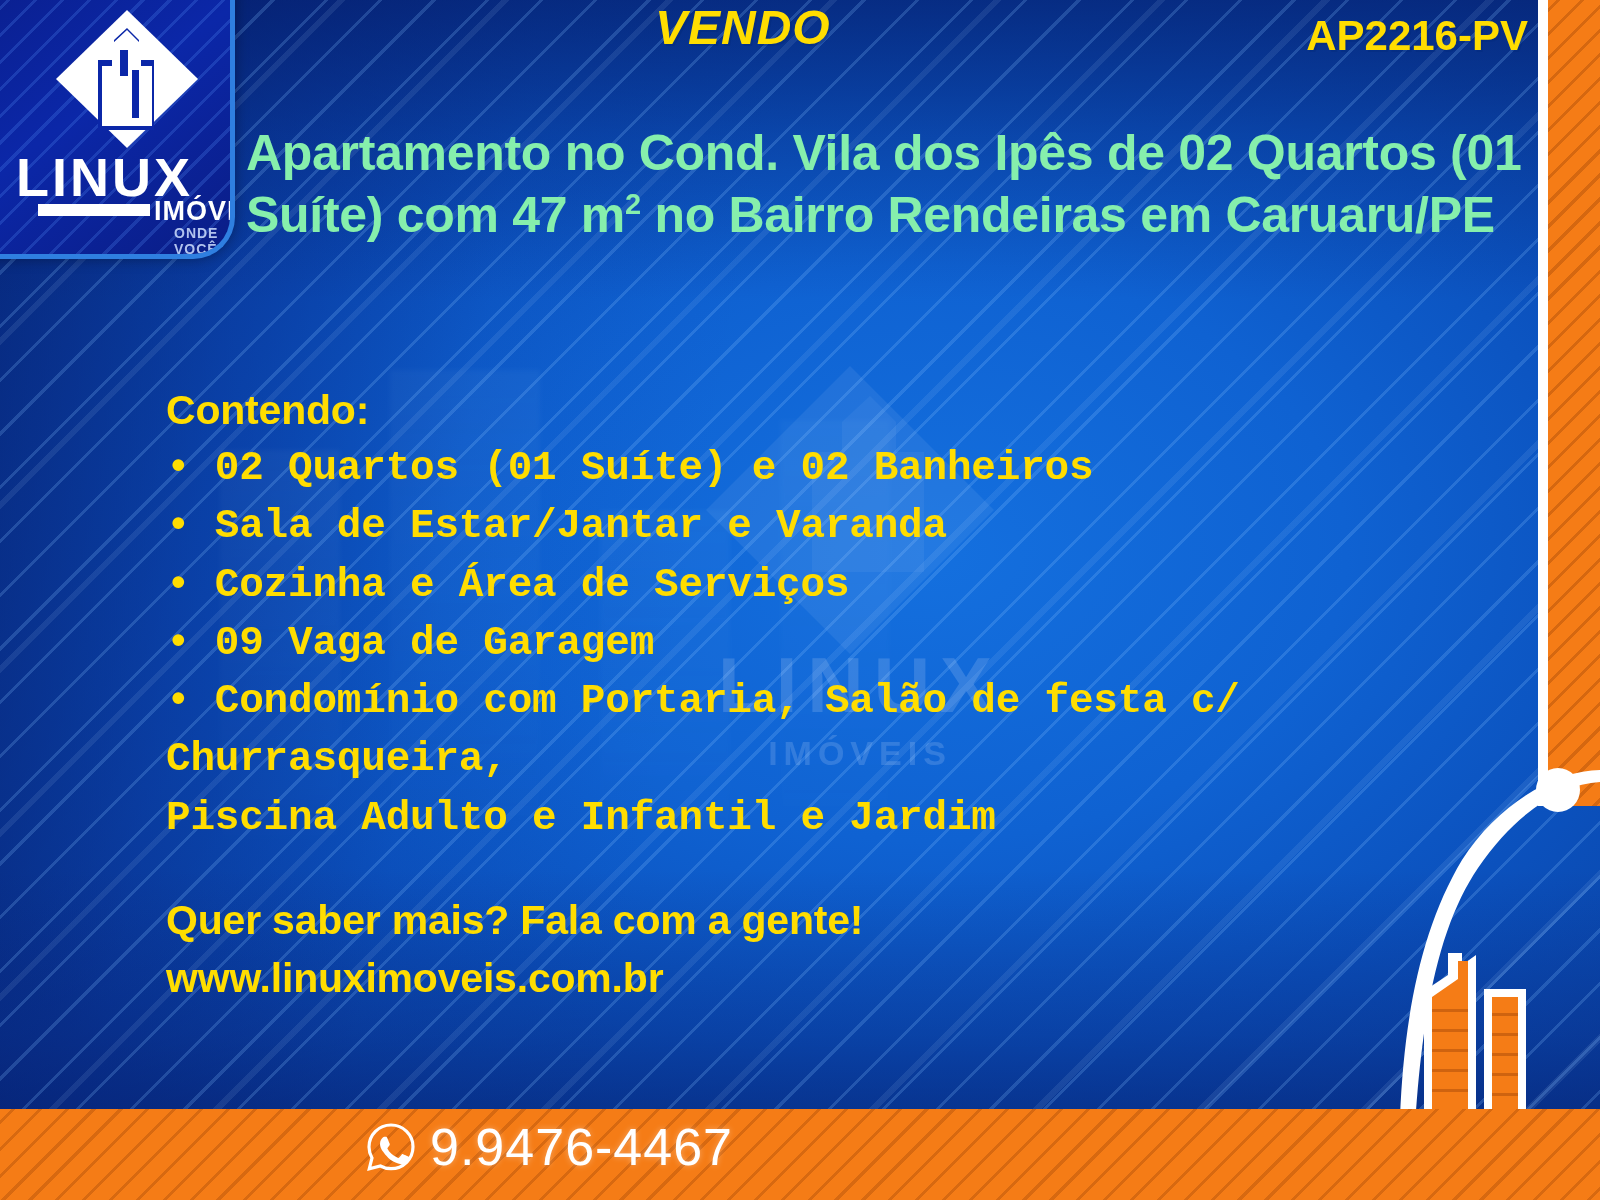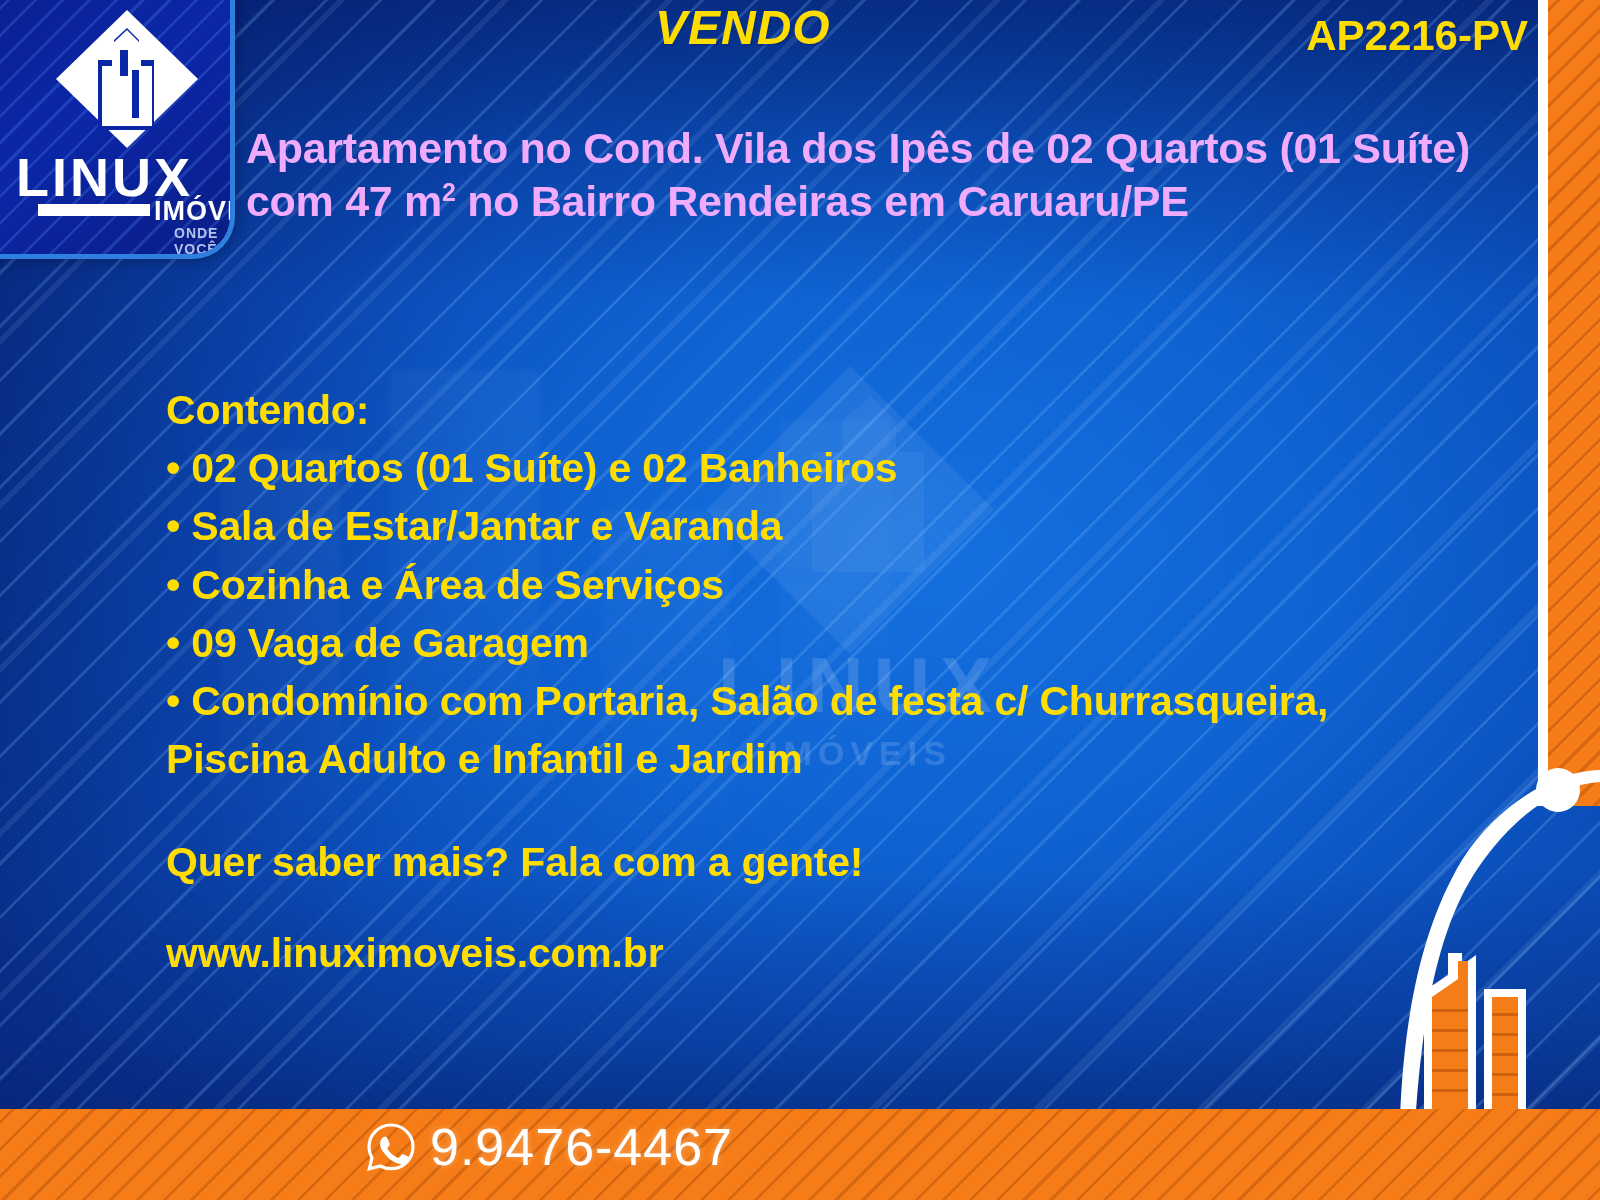--- a/index.html
+++ b/index.html
@@ -255,23 +255,23 @@
     letter-spacing: 0px;
     text-shadow: 2px 2px 0 rgba(0,40,120,.35);
   }
 
   
   .title {
     position: absolute;
     left: 246px;
     top: 122px;
     width: 1300px;
-    color: #f0abfc;
-    font-weight: 700;
-    font-size: 43px;
+    color: #86efac;
+    font-weight: 700;
+    font-size: 50px;
     line-height: 1.24;
     letter-spacing: -0.3px;
   }
   .title sup {
     font-size: 0.58em;
     vertical-align: super;
     line-height: 0;
   }
 
   
@@ -280,24 +280,24 @@
     left: 166px;
     top: 366px;
     width: 1290px;
     color: #ffdd00;
     font-weight: 700;
     font-size: 41px;
     line-height: 1.42;
     letter-spacing: -0.2px;
   }
   .body-copy .lead { display: block; margin-top: 15px; }
-  .body-copy .bullet { display: block; }
+  .body-copy .bullet { display: block; font-family: Liberation Mono, monospace; }
   .body-copy .spacer { display: block; height: 44px; }
   .body-copy .cta { display: block; }
-  .body-copy .site { display: block; margin-top: 33px; }
+  .body-copy .site { display: block; }
 
   
   .bottom-white {
     position: absolute;
     left: 0; right: 0;
     bottom: 83px;
     height: 7px;
     background: #eef2f8;
   }
   .bottom-bar {

